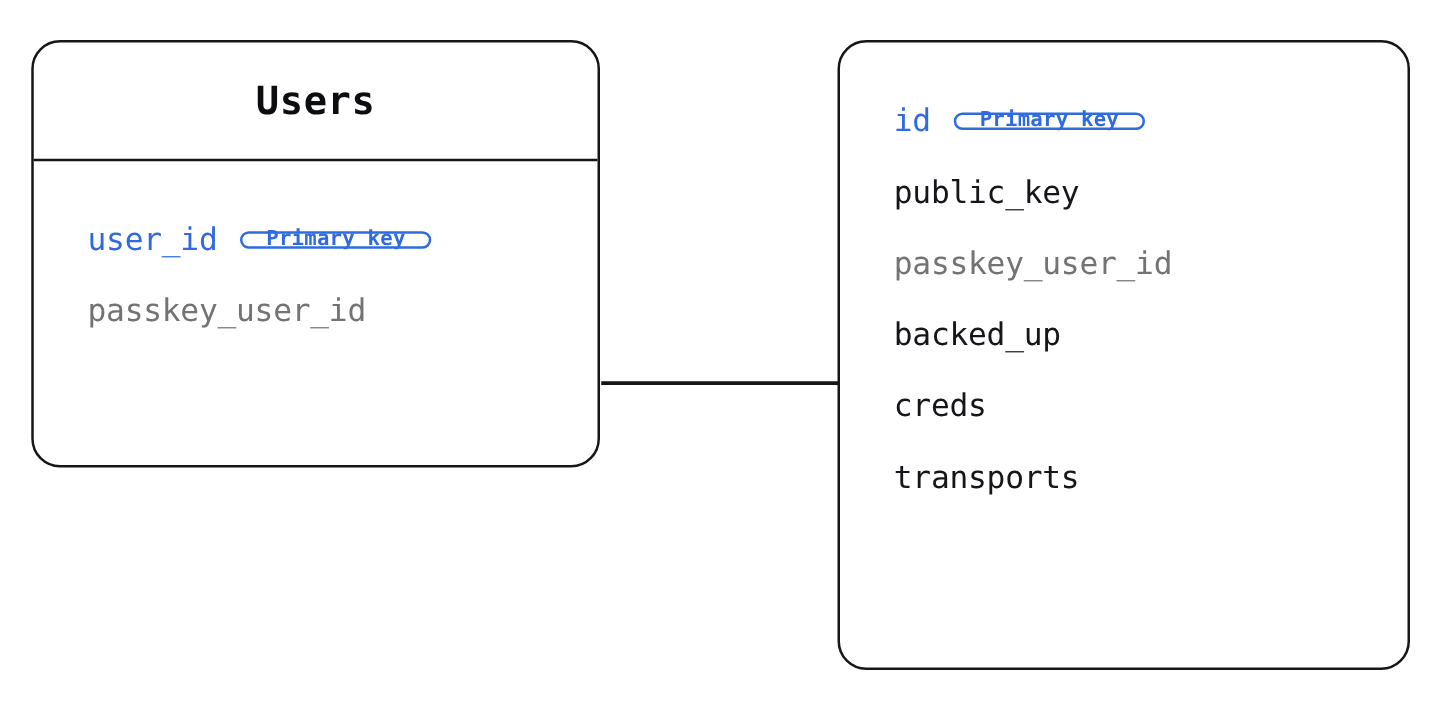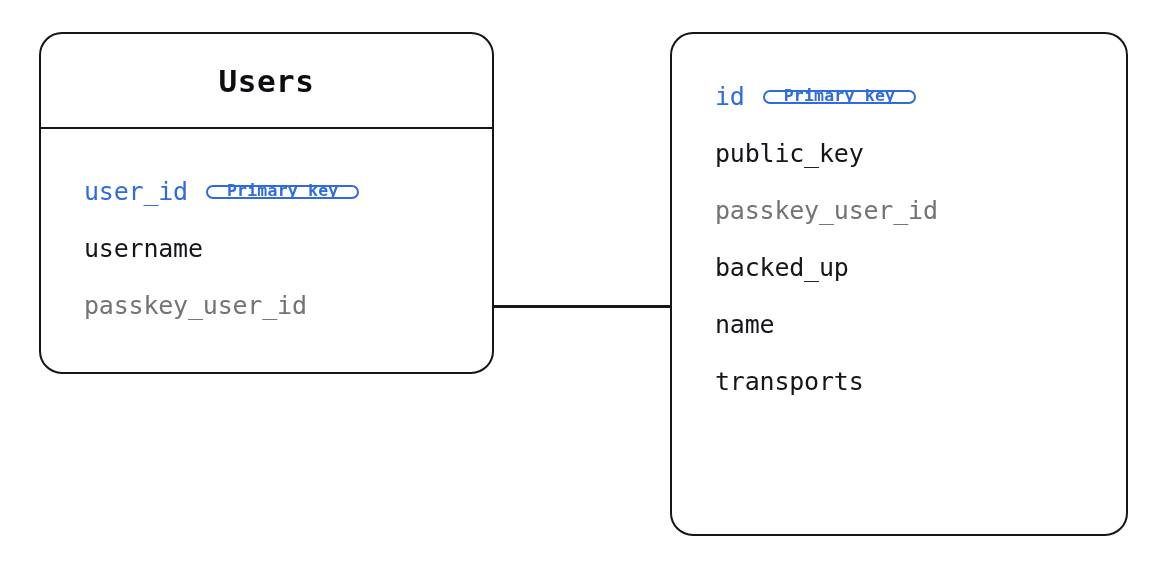--- a/index.html
+++ b/index.html
@@ -105,29 +105,26 @@
     background: #14161a;
     height: 2.6px;
     z-index: 1;
   }
 </style>
 </head>
 <body>
 
 <div id="canvas">
     <div class="connector" style="left: 481px; top: 305px; width: 190px;"></div>
-    <div class="entity" style="left: 39px; top: 32px; width: 455px; height: 342px;">
+    <div class="entity" style="left: 25px; top: 32px; width: 455px; height: 342px;">
       <div class="entity-title">Users</div>
       <div class="entity-fields">
         <div class="field-row">
           <span class="field-name pk">user_id</span>
           <span class="badge">Primary key</span>
-        </div>
-        <div class="field-row">
-          <span class="field-name plain">username</span>
         </div>
         <div class="field-row">
           <span class="field-name fk">passkey_user_id</span>
         </div>
       </div>
     </div>
     <div class="entity" style="left: 670px; top: 32px; width: 458px; height: 504px;">
       <div class="entity-fields">
         <div class="field-row">
           <span class="field-name pk">id</span>
@@ -136,20 +133,20 @@
         <div class="field-row">
           <span class="field-name plain">public_key</span>
         </div>
         <div class="field-row">
           <span class="field-name fk">passkey_user_id</span>
         </div>
         <div class="field-row">
           <span class="field-name plain">backed_up</span>
         </div>
         <div class="field-row">
-          <span class="field-name plain">name</span>
+          <span class="field-name plain">creds</span>
         </div>
         <div class="field-row">
           <span class="field-name plain">transports</span>
         </div>
       </div>
     </div>
   </div>
 
 </body></html>

